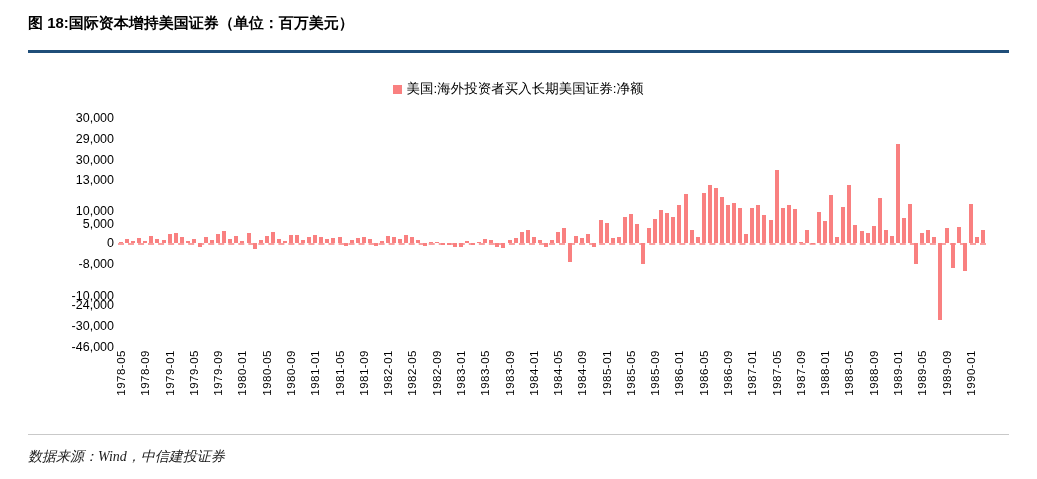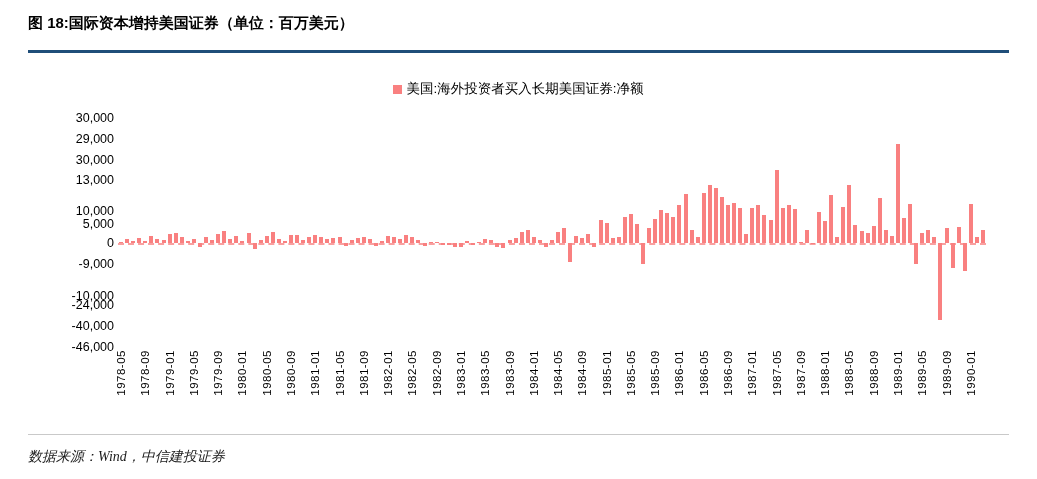--- a/index.html
+++ b/index.html
@@ -90,24 +90,24 @@
 
 <div class="plot-wrap">
   <div class="yaxis">
       <div class="ytick" style="top: 8px;">30,000</div>
       <div class="ytick" style="top: 28.8182px;">29,000</div>
       <div class="ytick" style="top: 49.6364px;">30,000</div>
       <div class="ytick" style="top: 70.4545px;">13,000</div>
       <div class="ytick" style="top: 101px;">10,000</div>
       <div class="ytick" style="top: 114px;">5,000</div>
       <div class="ytick" style="top: 132.909px;">0</div>
-      <div class="ytick" style="top: 153.727px;">-9,000</div>
+      <div class="ytick" style="top: 153.727px;">-8,000</div>
       <div class="ytick" style="top: 186px;">-10,000</div>
       <div class="ytick" style="top: 195.364px;">-24,000</div>
-      <div class="ytick" style="top: 216.182px;">-40,000</div>
+      <div class="ytick" style="top: 216.182px;">-30,000</div>
       <div class="ytick" style="top: 237px;">-46,000</div>
     </div>
   <div class="plot-area">
     <div class="zero-line" style="top: 124.909px;"></div>
     <div class="bars">
         <div class="bar" style="left: 1.03189px; width: 4.00615px; background: rgb(249, 128, 128); top: 123.66px; height: 1.24909px;"></div>
         <div class="bar" style="left: 7.10182px; width: 4.00615px; background: rgb(249, 128, 128); top: 121.162px; height: 3.74727px;"></div>
         <div class="bar" style="left: 13.1717px; width: 4.00615px; background: rgb(249, 128, 128); top: 122.827px; height: 2.08182px;"></div>
         <div class="bar" style="left: 19.2417px; width: 4.00615px; background: rgb(249, 128, 128); top: 120.329px; height: 4.58px;"></div>
         <div class="bar" style="left: 25.3116px; width: 4.00615px; background: rgb(249, 128, 128); top: 123.244px; height: 1.66545px;"></div>

